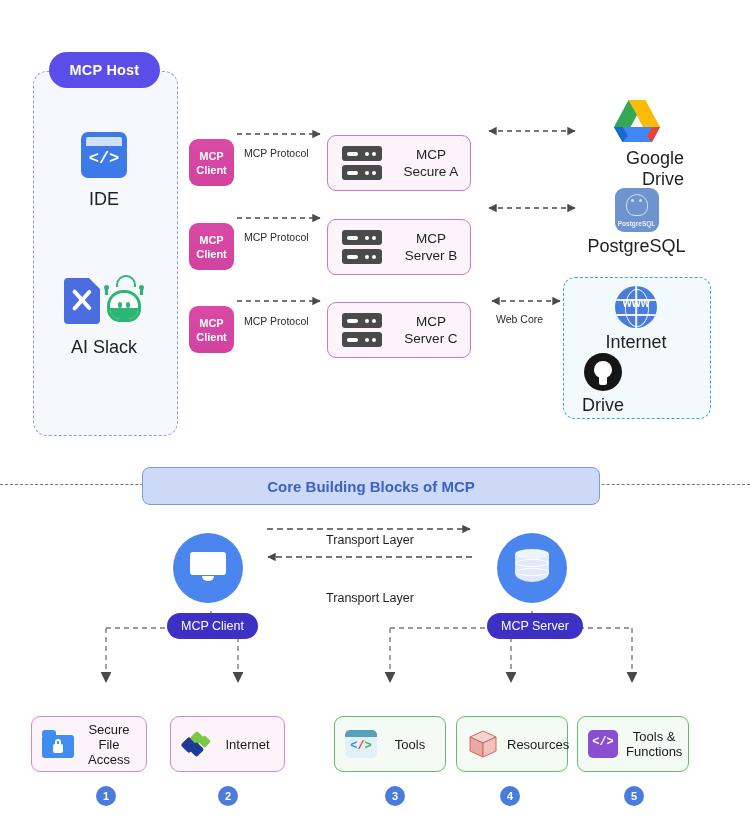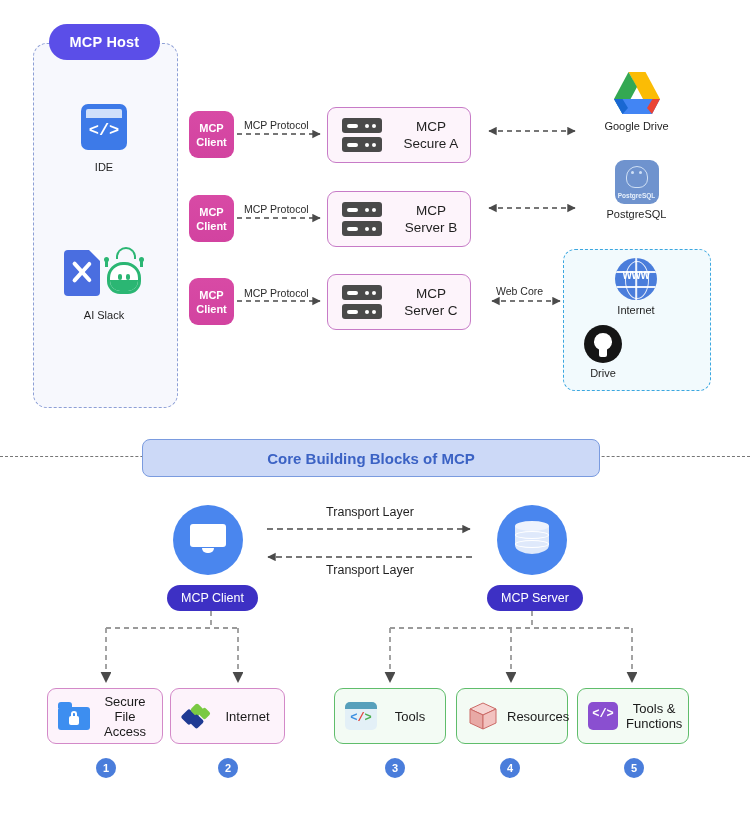--- a/index.html
+++ b/index.html
@@ -5,40 +5,40 @@
   html,body{margin:0;padding:0;}
   body{
     width:750px;height:836px;
     background:#ffffff;
     font-family:"Liberation Sans", sans-serif;
     color:#222;
     position:relative;
     overflow:hidden;
   }
   .stage{position:absolute;inset:0;}
-  .abs{position:absolute;}
+  .abs{position:absolute;margin-top:28px;}
 
   
   .host-box{
     left:33px;top:43px;width:143px;height:363px;
     border:1.5px dashed #8d9fd6;
     border-radius:14px;
     background:#f7f8fd;
   }
   .host-badge{
     left:49px;top:24px;width:111px;height:36px;
     background:#5b4ee8;border-radius:18px;
     color:#fff;font-size:14.5px;font-weight:bold;
     display:flex;align-items:center;justify-content:center;
     letter-spacing:.2px;
     z-index:5;
   }
 
   
-  .cap{font-size:11px;color:#1f1f1f;text-align:right;}
+  .cap{font-size:18px;color:#1f1f1f;text-align:right;}
 
   
   .ide-wrap{left:63px;top:104px;width:82px;height:82px;display:flex;flex-direction:column;align-items:center;}
   .ide-icon{width:46px;height:46px;border-radius:7px;background:#3d7ae8;position:relative;overflow:hidden;}
   .ide-icon:before{content:"";position:absolute;left:5px;right:5px;top:5px;height:9px;background:#cfe0fb;border-radius:2px 2px 0 0;}
   .ide-icon span{position:absolute;left:0;right:0;top:17px;text-align:center;color:#fff;font-size:17px;font-weight:bold;font-family:"Liberation Mono",monospace;}
 
   
   .ai-wrap{left:55px;top:248px;width:98px;height:90px;display:flex;flex-direction:column;align-items:center;}
   .ai-icons{width:92px;height:52px;position:relative;}
@@ -331,21 +331,21 @@
         <div class="ln" style="top:19px"></div>
         <div class="top"></div>
       </div>
     </div>
   </div>
   <div class="abs node-pill" style="left:487px;top:585px">MCP Server</div>
 
   <div class="abs" style="left:270px;top:505px;width:200px;text-align:center;font-size:12.5px;color:#1f1f1f">Transport Layer</div>
   <div class="abs" style="left:270px;top:563px;width:200px;text-align:center;font-size:12.5px;color:#1f1f1f">Transport Layer</div>
 
-  <div class="abs cap-card pink" style="left:47px;top:688px;width:116px">
+  <div class="abs cap-card pink" style="left:31px;top:688px;width:116px">
     <div class="ic-folder">
       <div class="tab"></div>
         <div class="f"></div>
         <div class="sh"></div>
         <div class="lock"></div>
     </div>
     <div class="cap-label">Secure File Access</div>
   </div>
   <div class="abs num-badge" style="left:96px;top:758px">1</div>
 

